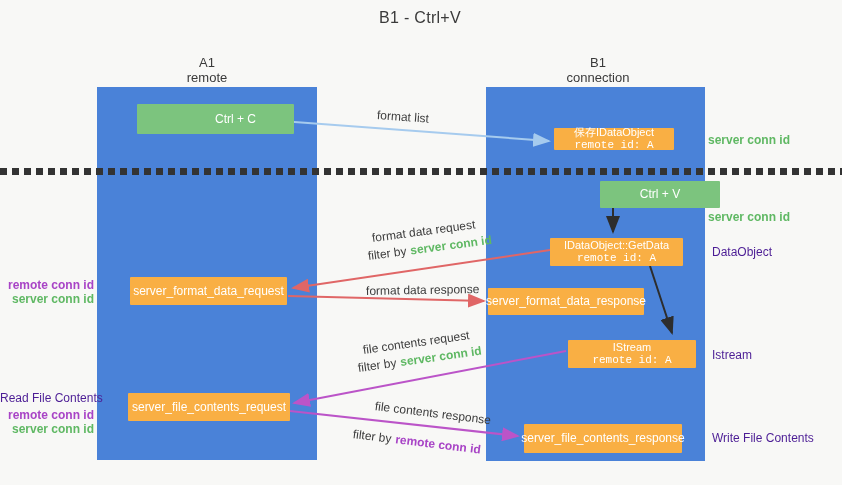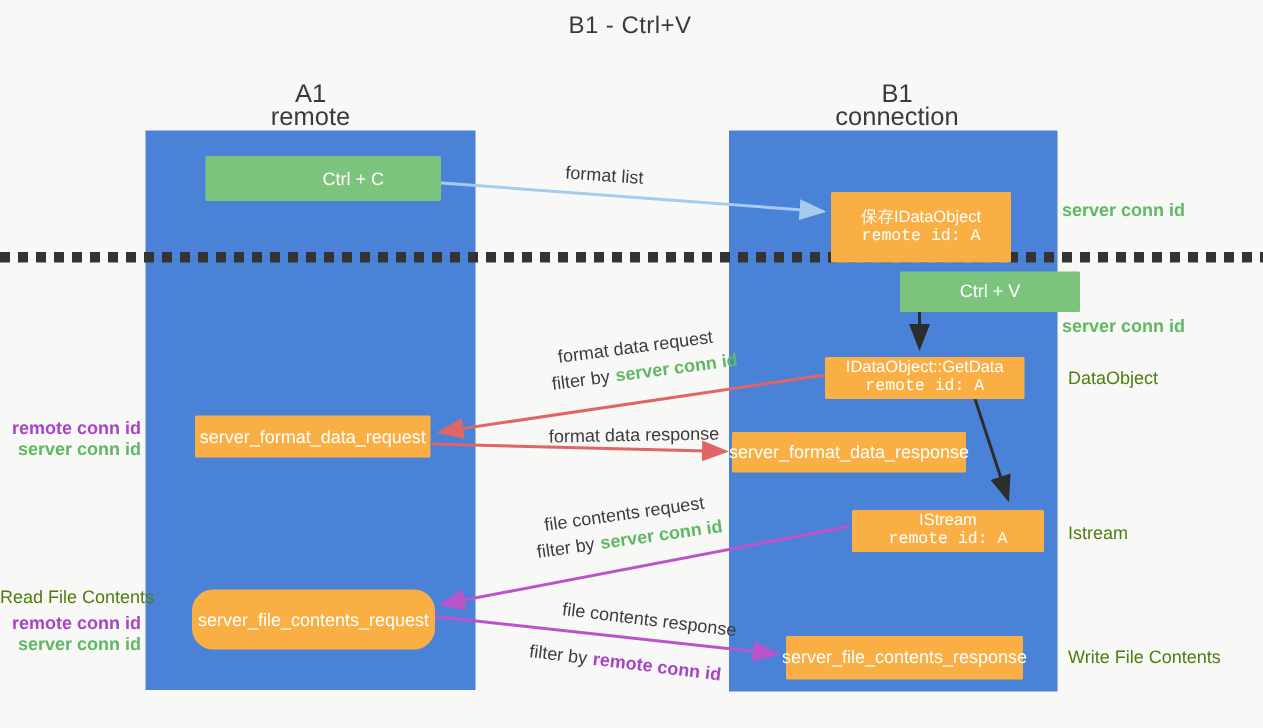--- a/index.html
+++ b/index.html
@@ -9,21 +9,21 @@
     width:842px;height:485px;
     position:relative;overflow:hidden;
   }
   .canvas{position:absolute;inset:0;width:842px;height:485px;}
   .abs{position:absolute;}
   .title{
     left:325px;top:8px;width:190px;text-align:center;
     font-size:16px;line-height:20px;color:#3a3a3a;letter-spacing:.3px;
   }
   .lane-header{
-    width:120px;text-align:center;font-size:17px;line-height:15px;color:#3a3a3a;
+    width:120px;text-align:center;font-size:13px;line-height:15px;color:#3a3a3a;
   }
   .lane{
     background:var(--lane-blue);
   }
   .divider{
     left:0;top:168px;width:842px;height:7px;
     background:repeating-linear-gradient(90deg,#333 0 7px,transparent 7px 12px);
     z-index:3;
   }
   svg.arrows{position:absolute;left:0;top:0;z-index:4;pointer-events:none;}
@@ -36,21 +36,21 @@
   .node .l2{font-size:11px;font-family:Liberation Mono, monospace;}
   .node.twoline{font-size:11px;}
   .lbl{
     z-index:6;font-size:12px;color:#3c3c3c;white-space:nowrap;
     transform-origin:left center;
   }
   .lbl .f{margin-right:4px;}
   .green-txt{color:var(--label-green);font-weight:bold;}
   .purple-txt{color:var(--label-purple);font-weight:bold;}
   .side{z-index:6;font-size:12px;white-space:nowrap;}
-  .side.dark{color:#4d7c0f;}
+  .side.dark{color:#4c1d95;}
   .side-stack{text-align:right;line-height:14px;font-size:12px;}
   .marker-blue{fill:var(--arrow-blue);}
   .marker-red{fill:var(--arrow-red);}
   .marker-mag{fill:var(--arrow-magenta);}
   .marker-black{fill:var(--arrow-black);}
   .st-blue{stroke:var(--arrow-blue);}
   .st-red{stroke:var(--arrow-red);}
   .st-mag{stroke:var(--arrow-magenta);}
   .st-black{stroke:var(--arrow-black);}
 </style>
@@ -98,21 +98,21 @@
     <line class="st-red" x1="550" y1="250" x2="293" y2="288" stroke-width="2" marker-end="url(#mr)"></line>
     <line class="st-red" x1="288" y1="296" x2="484" y2="301" stroke-width="2" marker-end="url(#mr)"></line>
     <line class="st-mag" x1="566" y1="351" x2="294" y2="403" stroke-width="2" marker-end="url(#mm)"></line>
     <line class="st-mag" x1="290" y1="411" x2="518" y2="436" stroke-width="2" marker-end="url(#mm)"></line>
   </svg>
 
   <div class="abs node green" style="left:137px;top:104px;width:117px;height:30px;padding-left:40px;">
     <span>Ctrl + C</span>
   </div>
 
-  <div class="abs node orange twoline" style="left:554px;top:128px;width:120px;height:47px;">
+  <div class="abs node orange twoline" style="left:554px;top:128px;width:120px;height:22px;">
     <span>保存IDataObject</span>
     <span class="l2">remote id: A</span>
   </div>
 
   <div class="abs node green" style="left:554px;top:181px;width:120px;height:27px;margin-left:46px;">
     <span>Ctrl + V</span>
   </div>
 
   <div class="abs node orange twoline" style="left:550px;top:238px;width:133px;height:28px;">
     <span>IDataObject::GetData</span>
@@ -125,21 +125,21 @@
 
   <div class="abs node orange" style="left:488px;top:288px;width:156px;height:27px;">
     <span>server_format_data_response</span>
   </div>
 
   <div class="abs node orange twoline" style="left:568px;top:340px;width:128px;height:28px;">
     <span>IStream</span>
     <span class="l2">remote id: A</span>
   </div>
 
-  <div class="abs node orange" style="left:128px;top:393px;width:162px;height:40px;border-radius:14px;">
+  <div class="abs node orange" style="left:128px;top:393px;width:162px;height:28px;">
     <span>server_file_contents_request</span>
   </div>
 
   <div class="abs node orange" style="left:524px;top:424px;width:158px;height:29px;">
     <span>server_file_contents_response</span>
   </div>
 
   <div class="abs lbl" style="left:377px;top:108px;transform:rotate(4deg);">
     <span>format list</span>
   </div>

